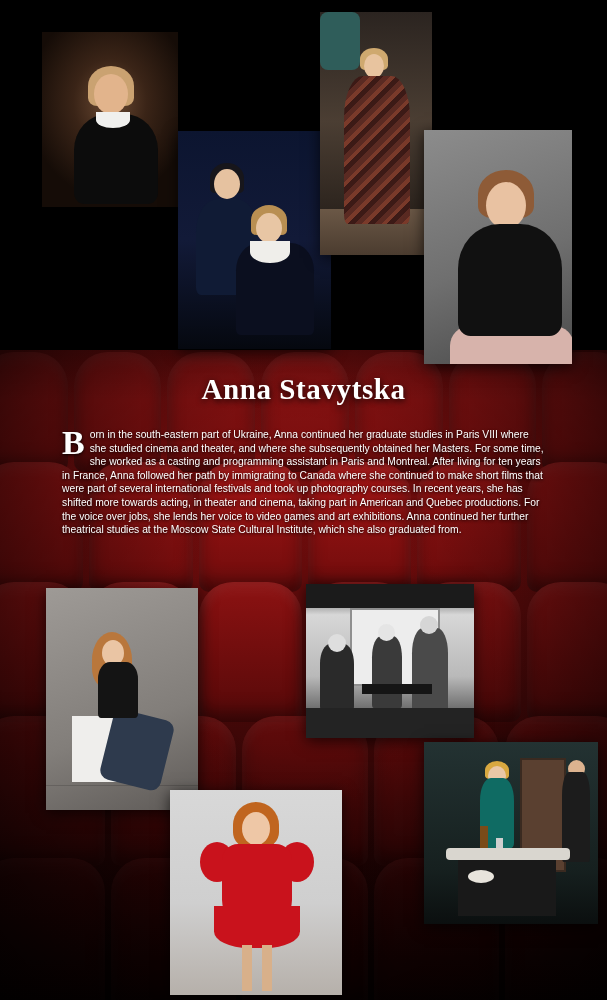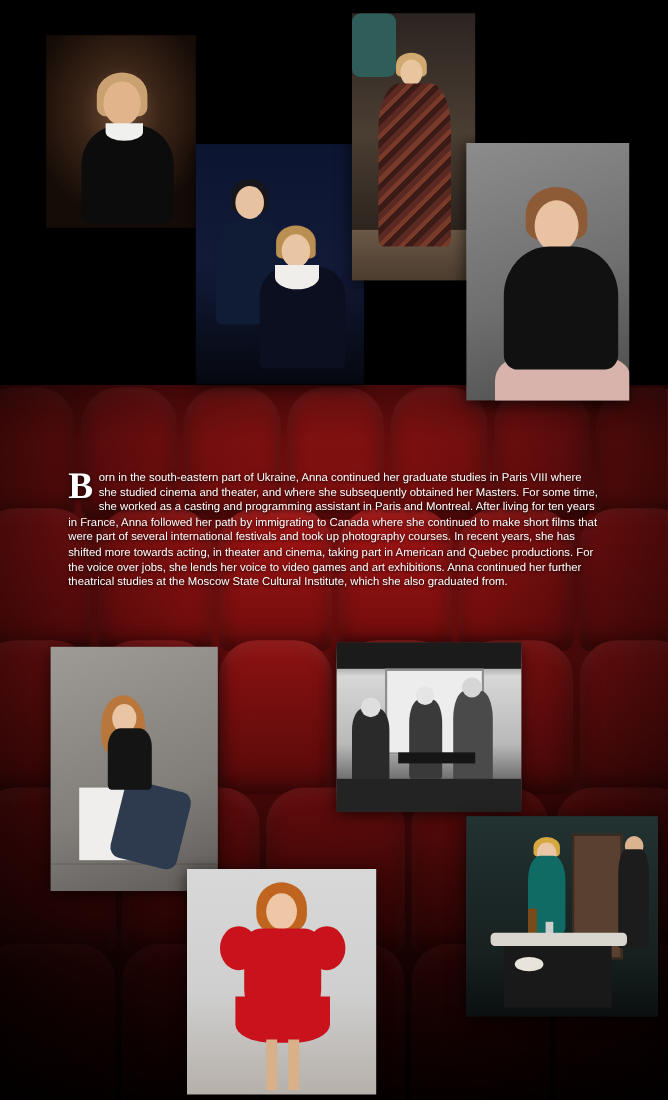--- a/index.html
+++ b/index.html
@@ -332,18 +332,19 @@
     <div class="woman"></div>
     <div class="manh"></div>
     <div class="man"></div>
     <div class="bottle"></div>
     <div class="glass"></div>
     <div class="table"></div>
     <div class="tlegs"></div>
     <div class="cat"></div>
   </div>
 
+  <div class="title">Anna Stavytska</div>
 
   <div class="bio">
     <span class="dropcap">B</span><span>orn in the south-eastern part of Ukraine, Anna continued her graduate studies in Paris VIII where she studied cinema and theater, and where she subsequently obtained her Masters.  For some time, she worked as a casting and programming assistant in Paris and Montreal.  After living for ten years in France, Anna followed her path by immigrating to Canada where she continued to make short films that were part of several international festivals and took up photography courses.  In recent years, she has shifted more towards acting, in theater and cinema, taking part in American and Quebec productions.  For the voice over jobs, she lends her voice to video games and art exhibitions.  Anna continued her further theatrical studies at the Moscow State Cultural Institute, which she also graduated from.</span>
   </div>
 
 </div>
 
 </body></html>

